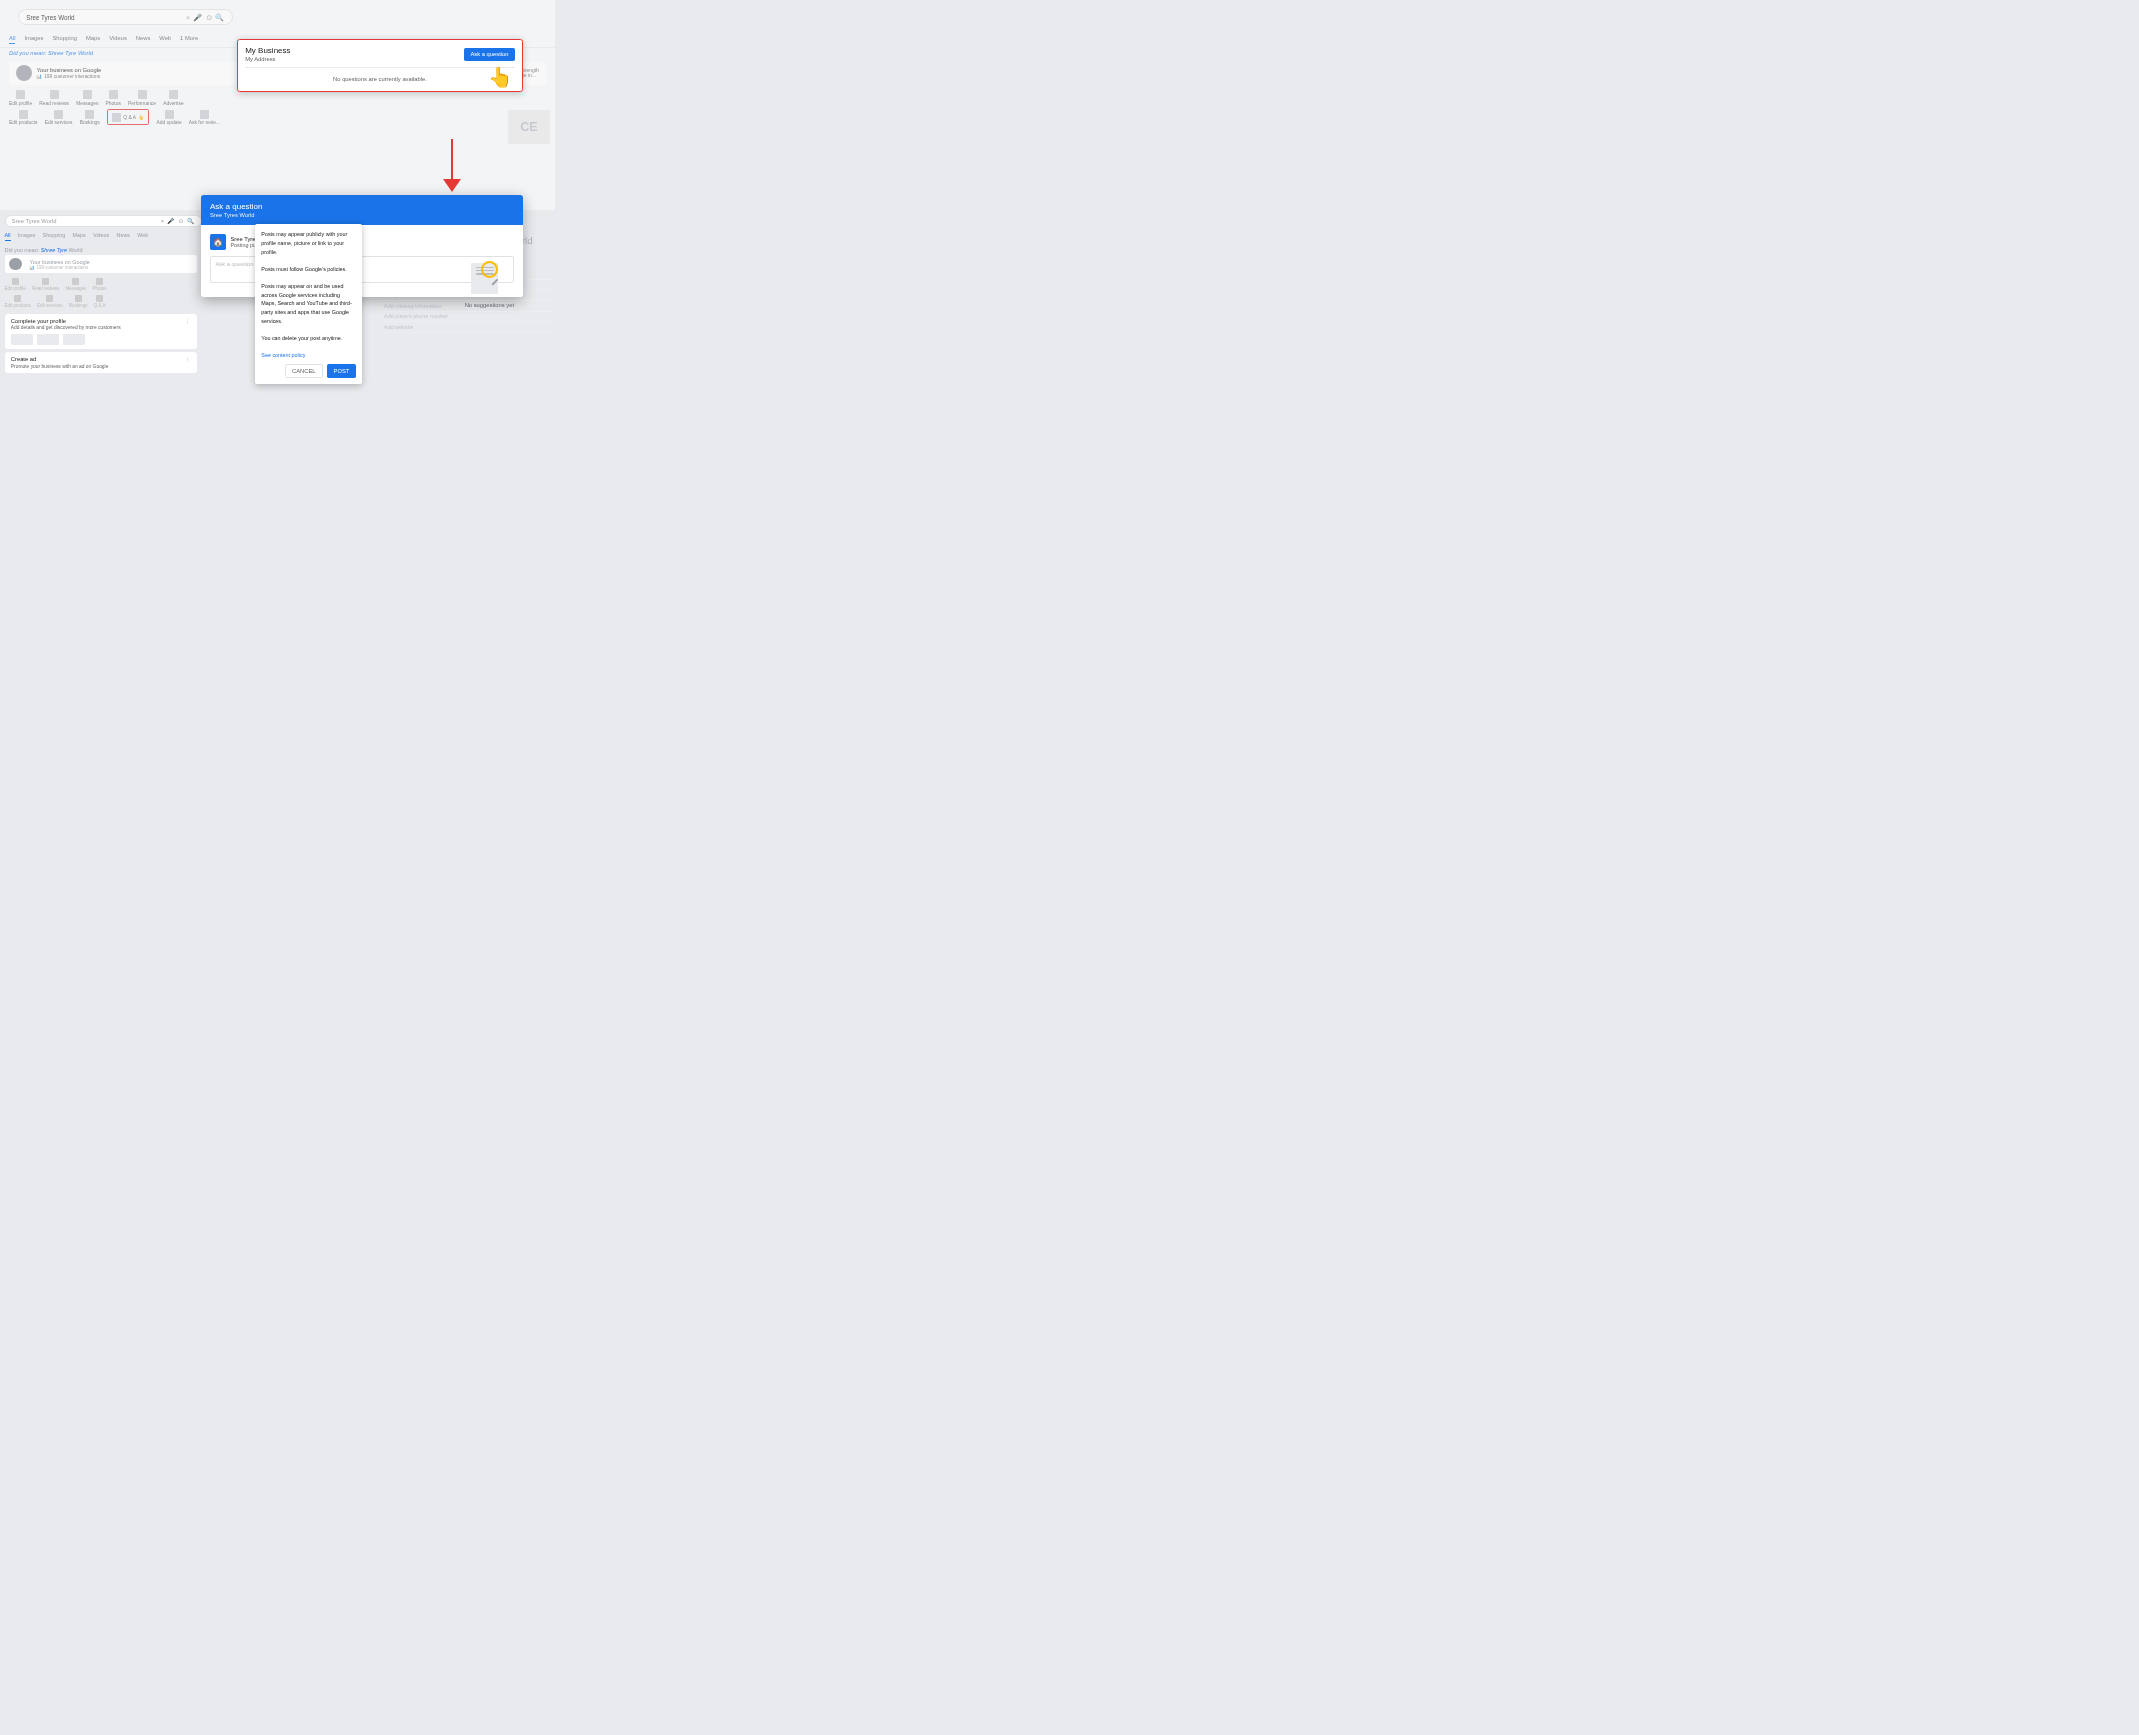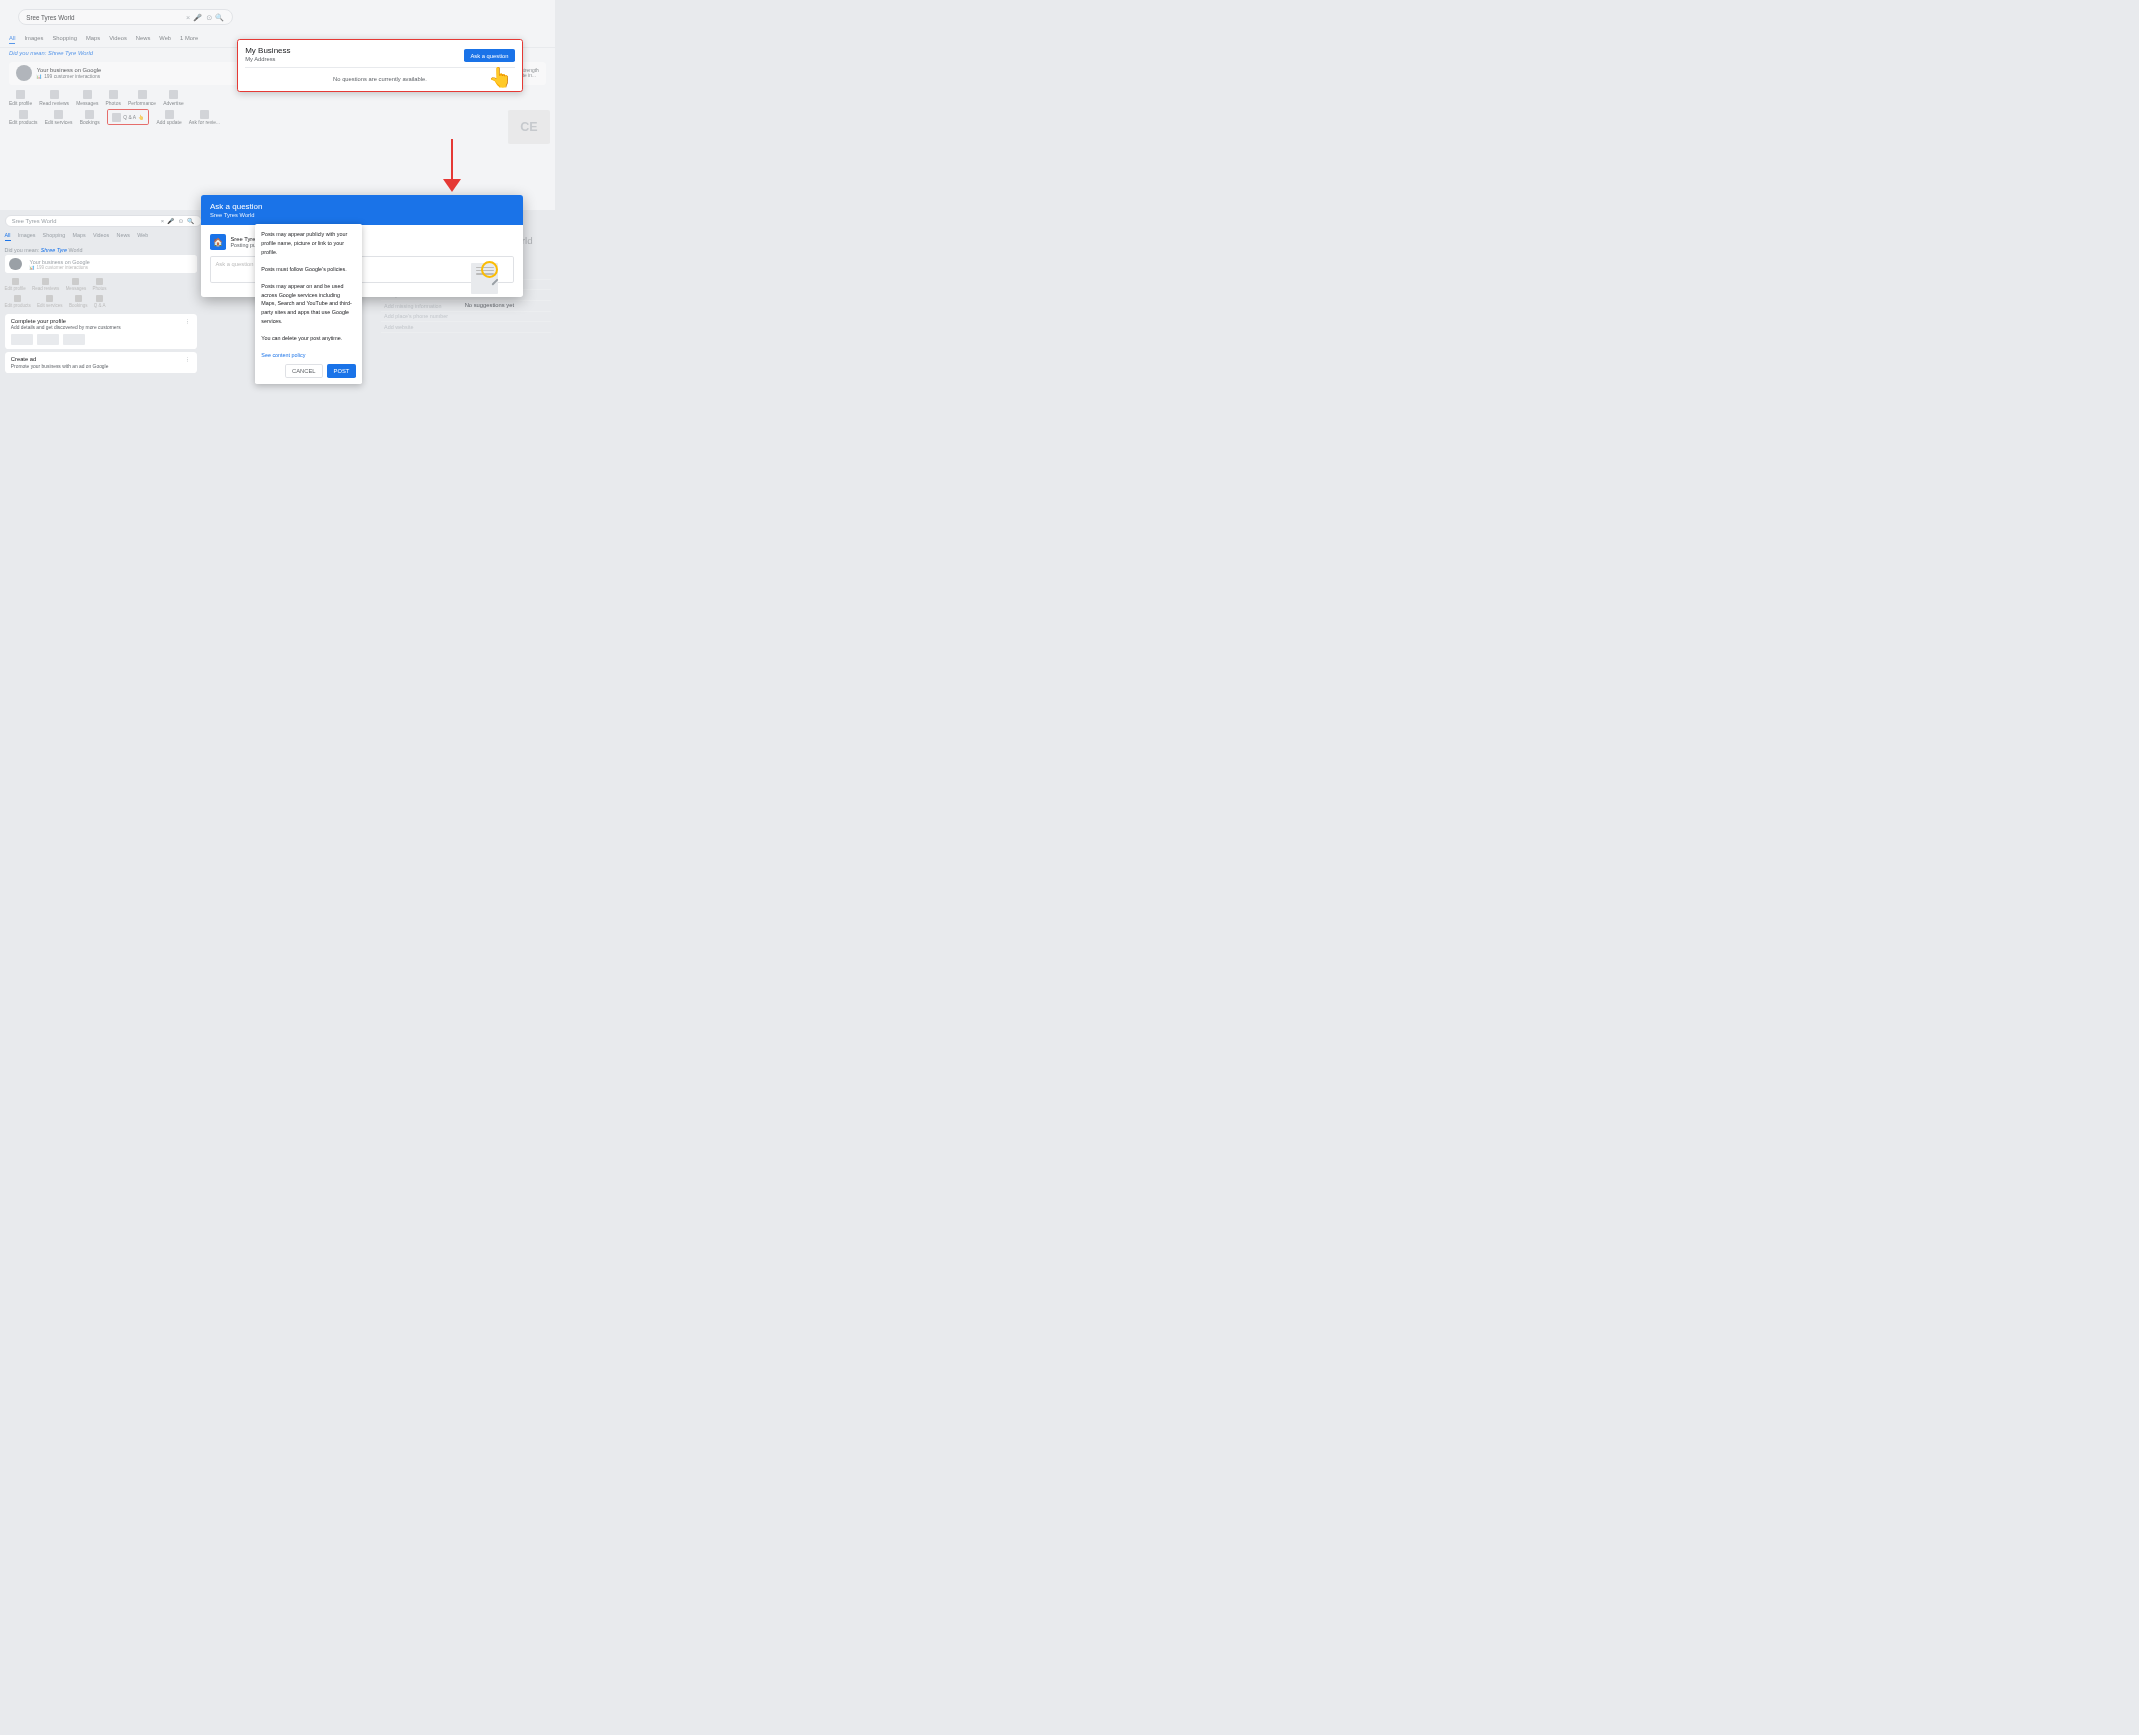--- a/index.html
+++ b/index.html
@@ -122,21 +122,21 @@
       left: 237px;
       width: 286px;
       background: white;
       border: 0.9px solid #e53935;
       border-radius: 2.7px;
       box-shadow: 0 1.8px 7.2px rgba(0,0,0,0.2);
       z-index: 20;
     }
     .popup-top-header {
       display: flex;
-      align-items: flex-end;
+      align-items: center;
       justify-content: space-between;
       padding: 6.3px 7.2px 4.5px;
     }
     .popup-biz-name { font-size: 8px; font-weight: 500; color: #202124; }
     .popup-biz-addr { font-size: 5.8px; color: #5f6368; margin-top: 0.9px; }
     .ask-question-btn {
       background: #1a73e8;
       color: white;
       border: none;
       border-radius: 1.8px;

